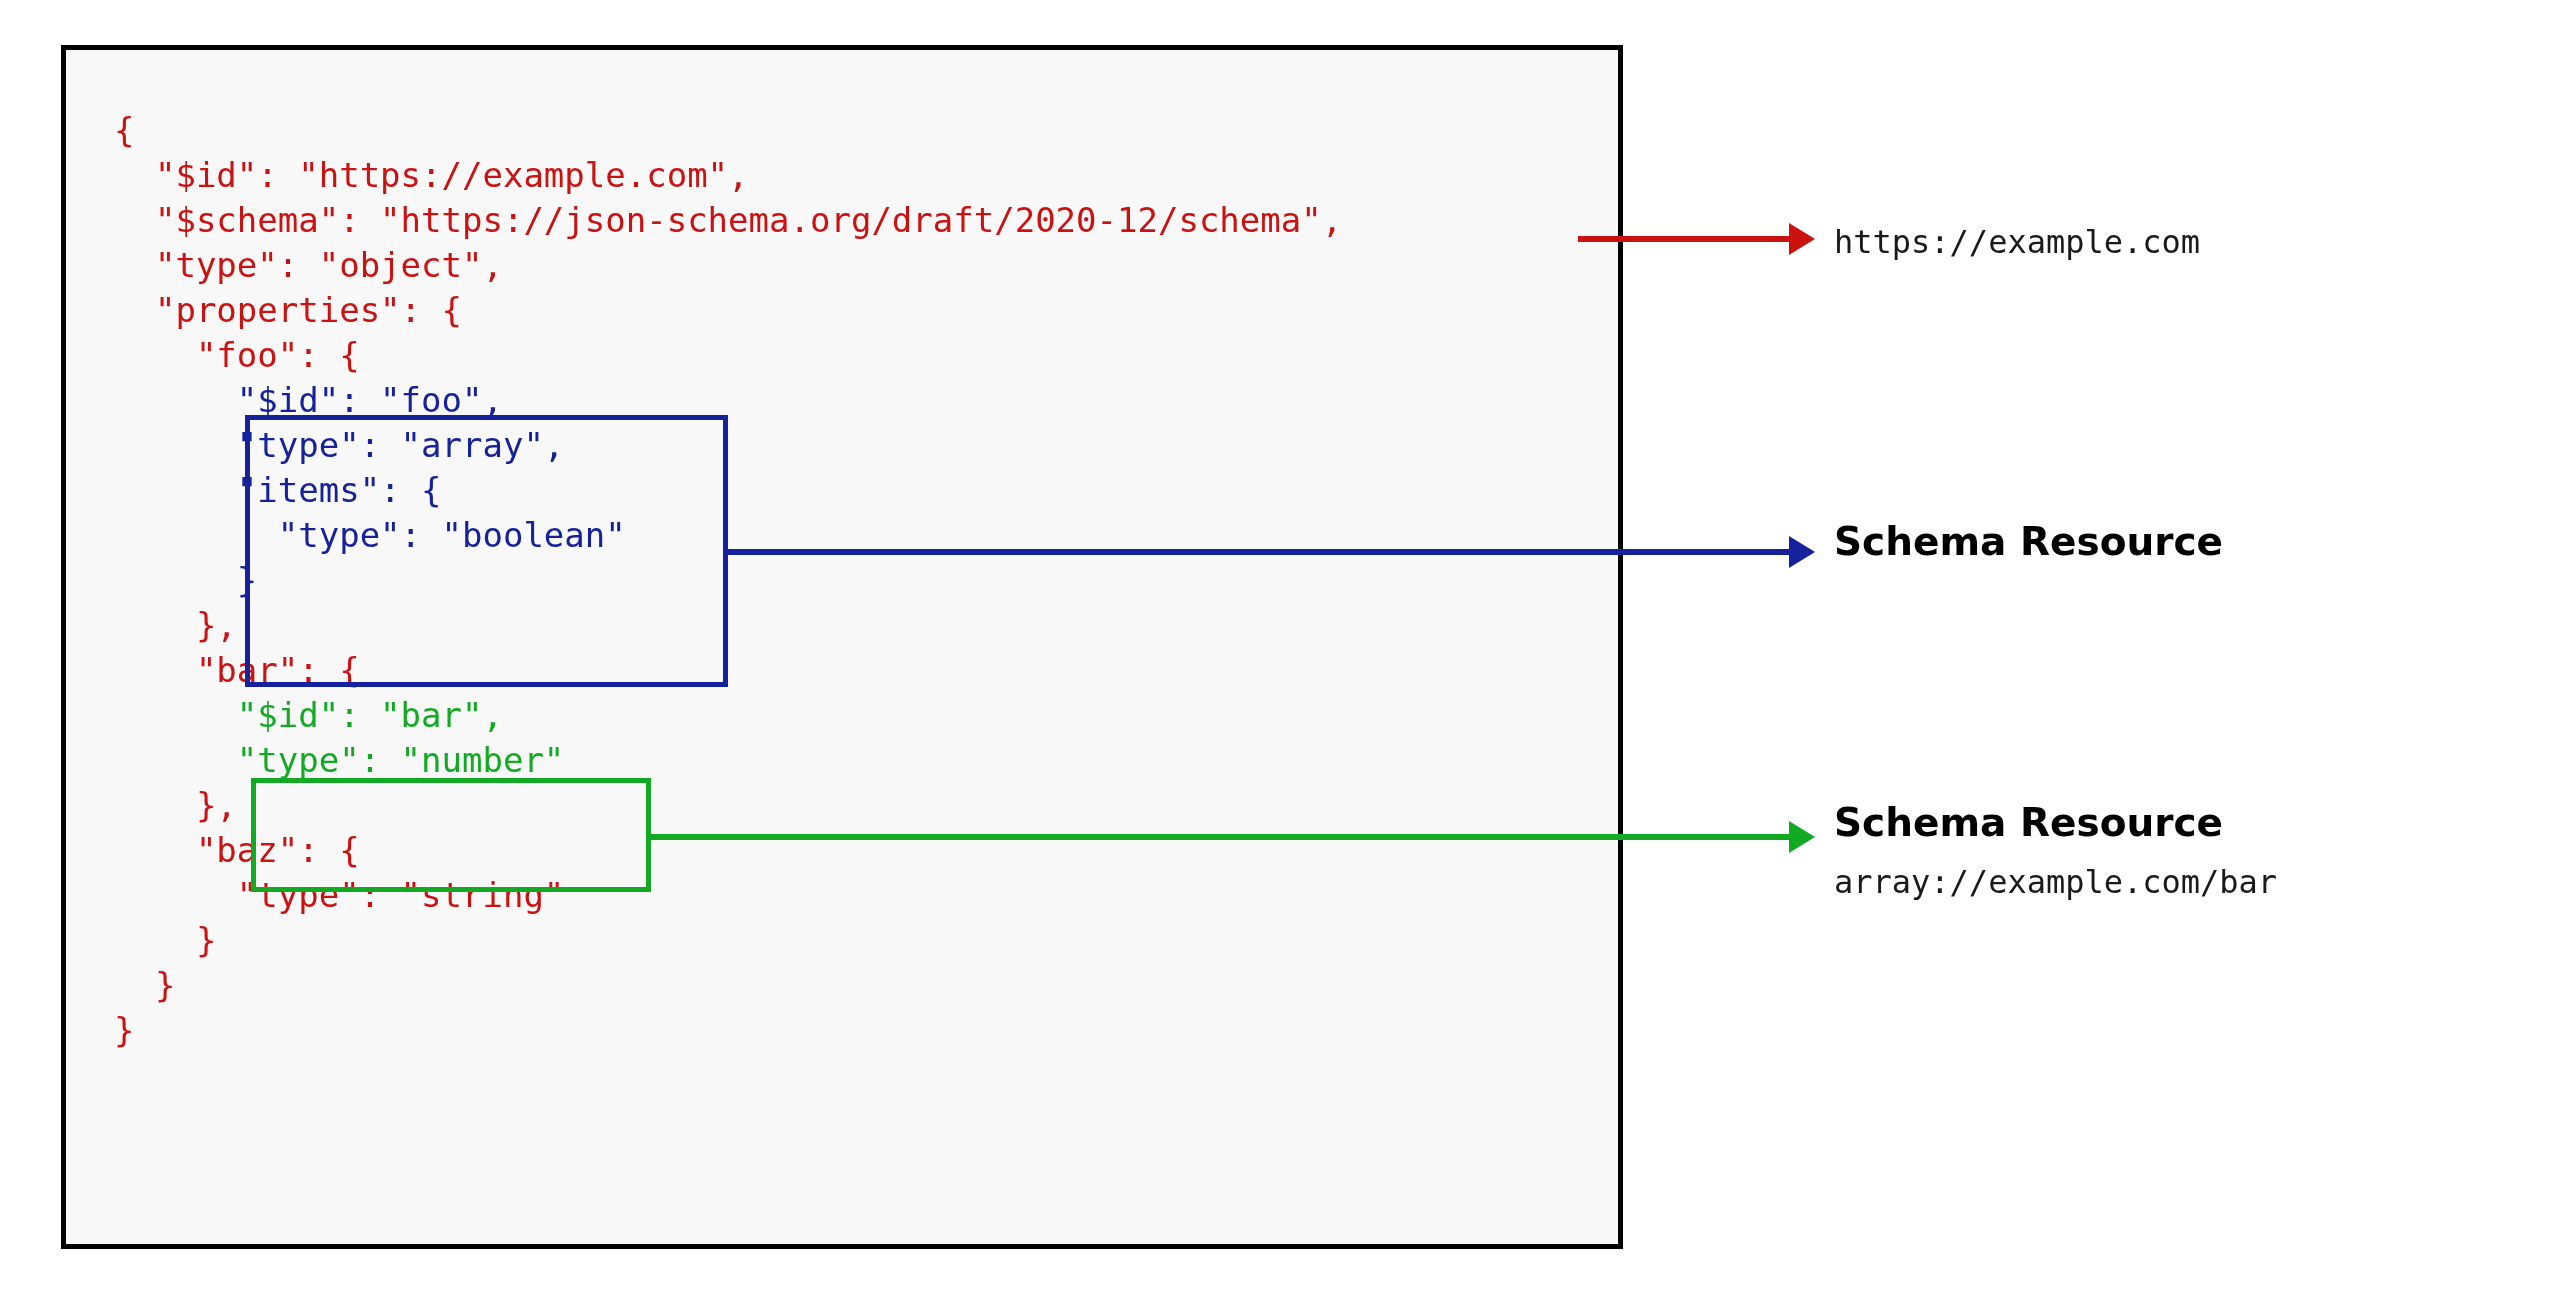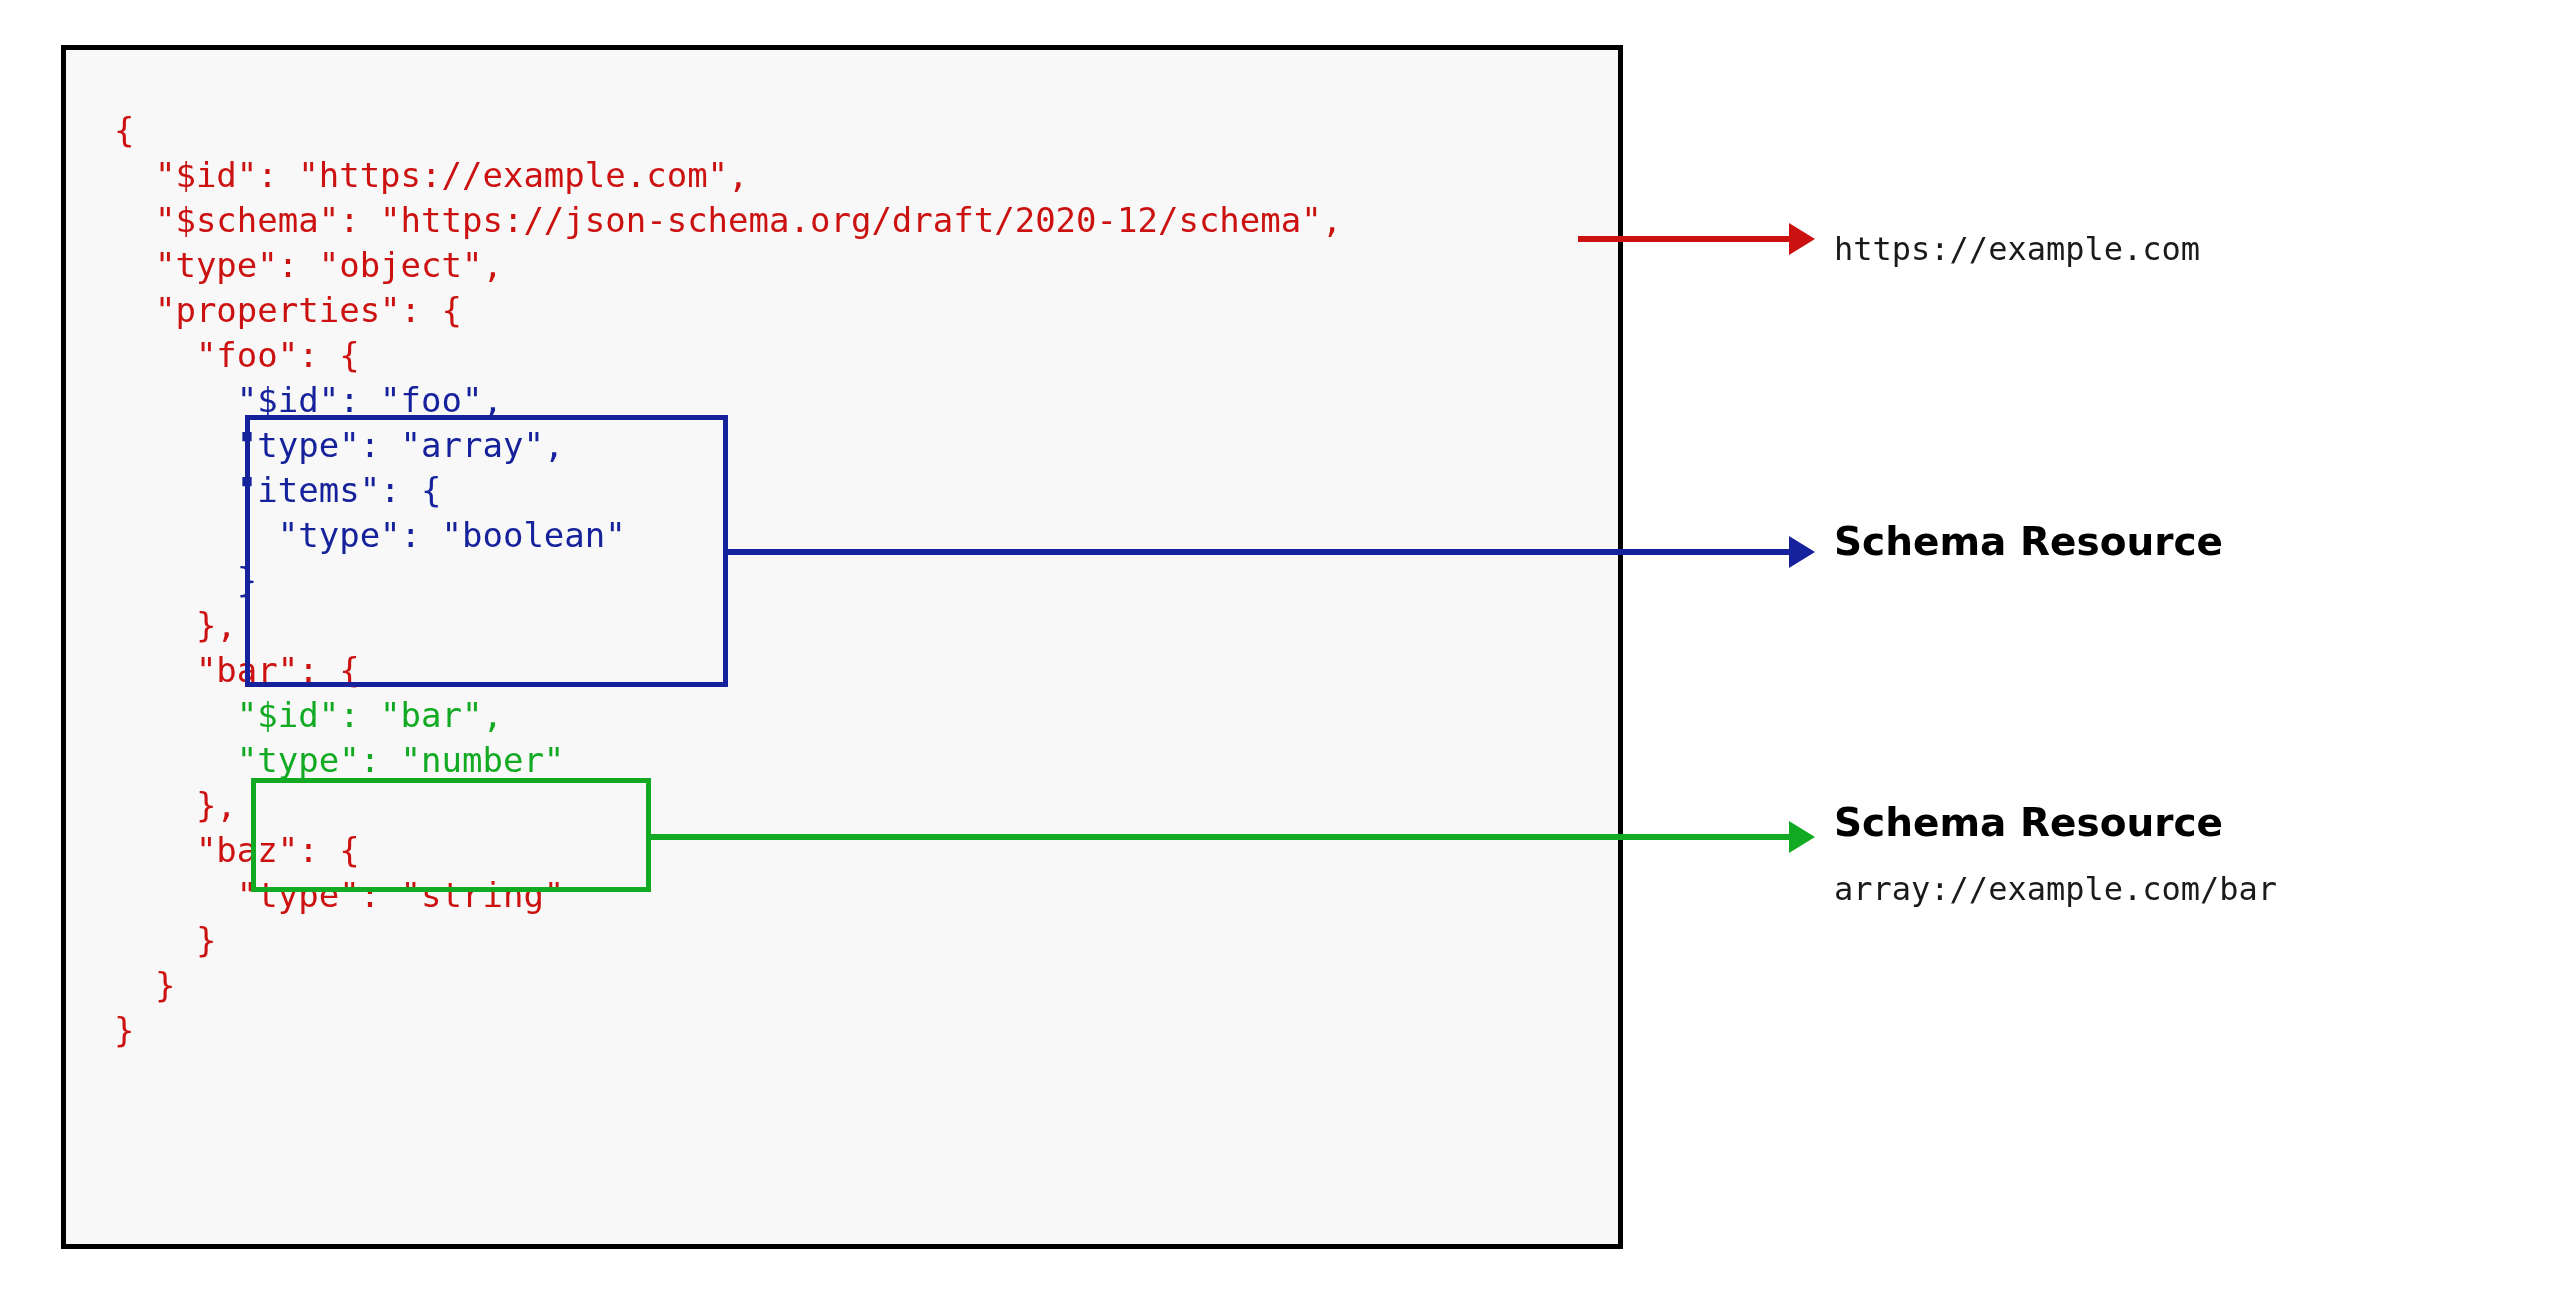--- a/index.html
+++ b/index.html
@@ -103,21 +103,21 @@
     font-size: 39px;
     line-height: 46px;
     color: #000000;
     white-space: nowrap;
   }
   .callout .url {
     font-family: "DejaVu Sans Mono", monospace;
     font-size: 32px;
     line-height: 40px;
     color: #1a1a1a;
-    margin-top: 23px;
+    margin-top: 16px;
     white-space: nowrap;
   }
   #callout-root { top: 206px; }
   #callout-foo  { top: 519px; }
   #callout-bar  { top: 800px; }
 </style>
 </head>
 <body>
 
 <div id="code-panel">

